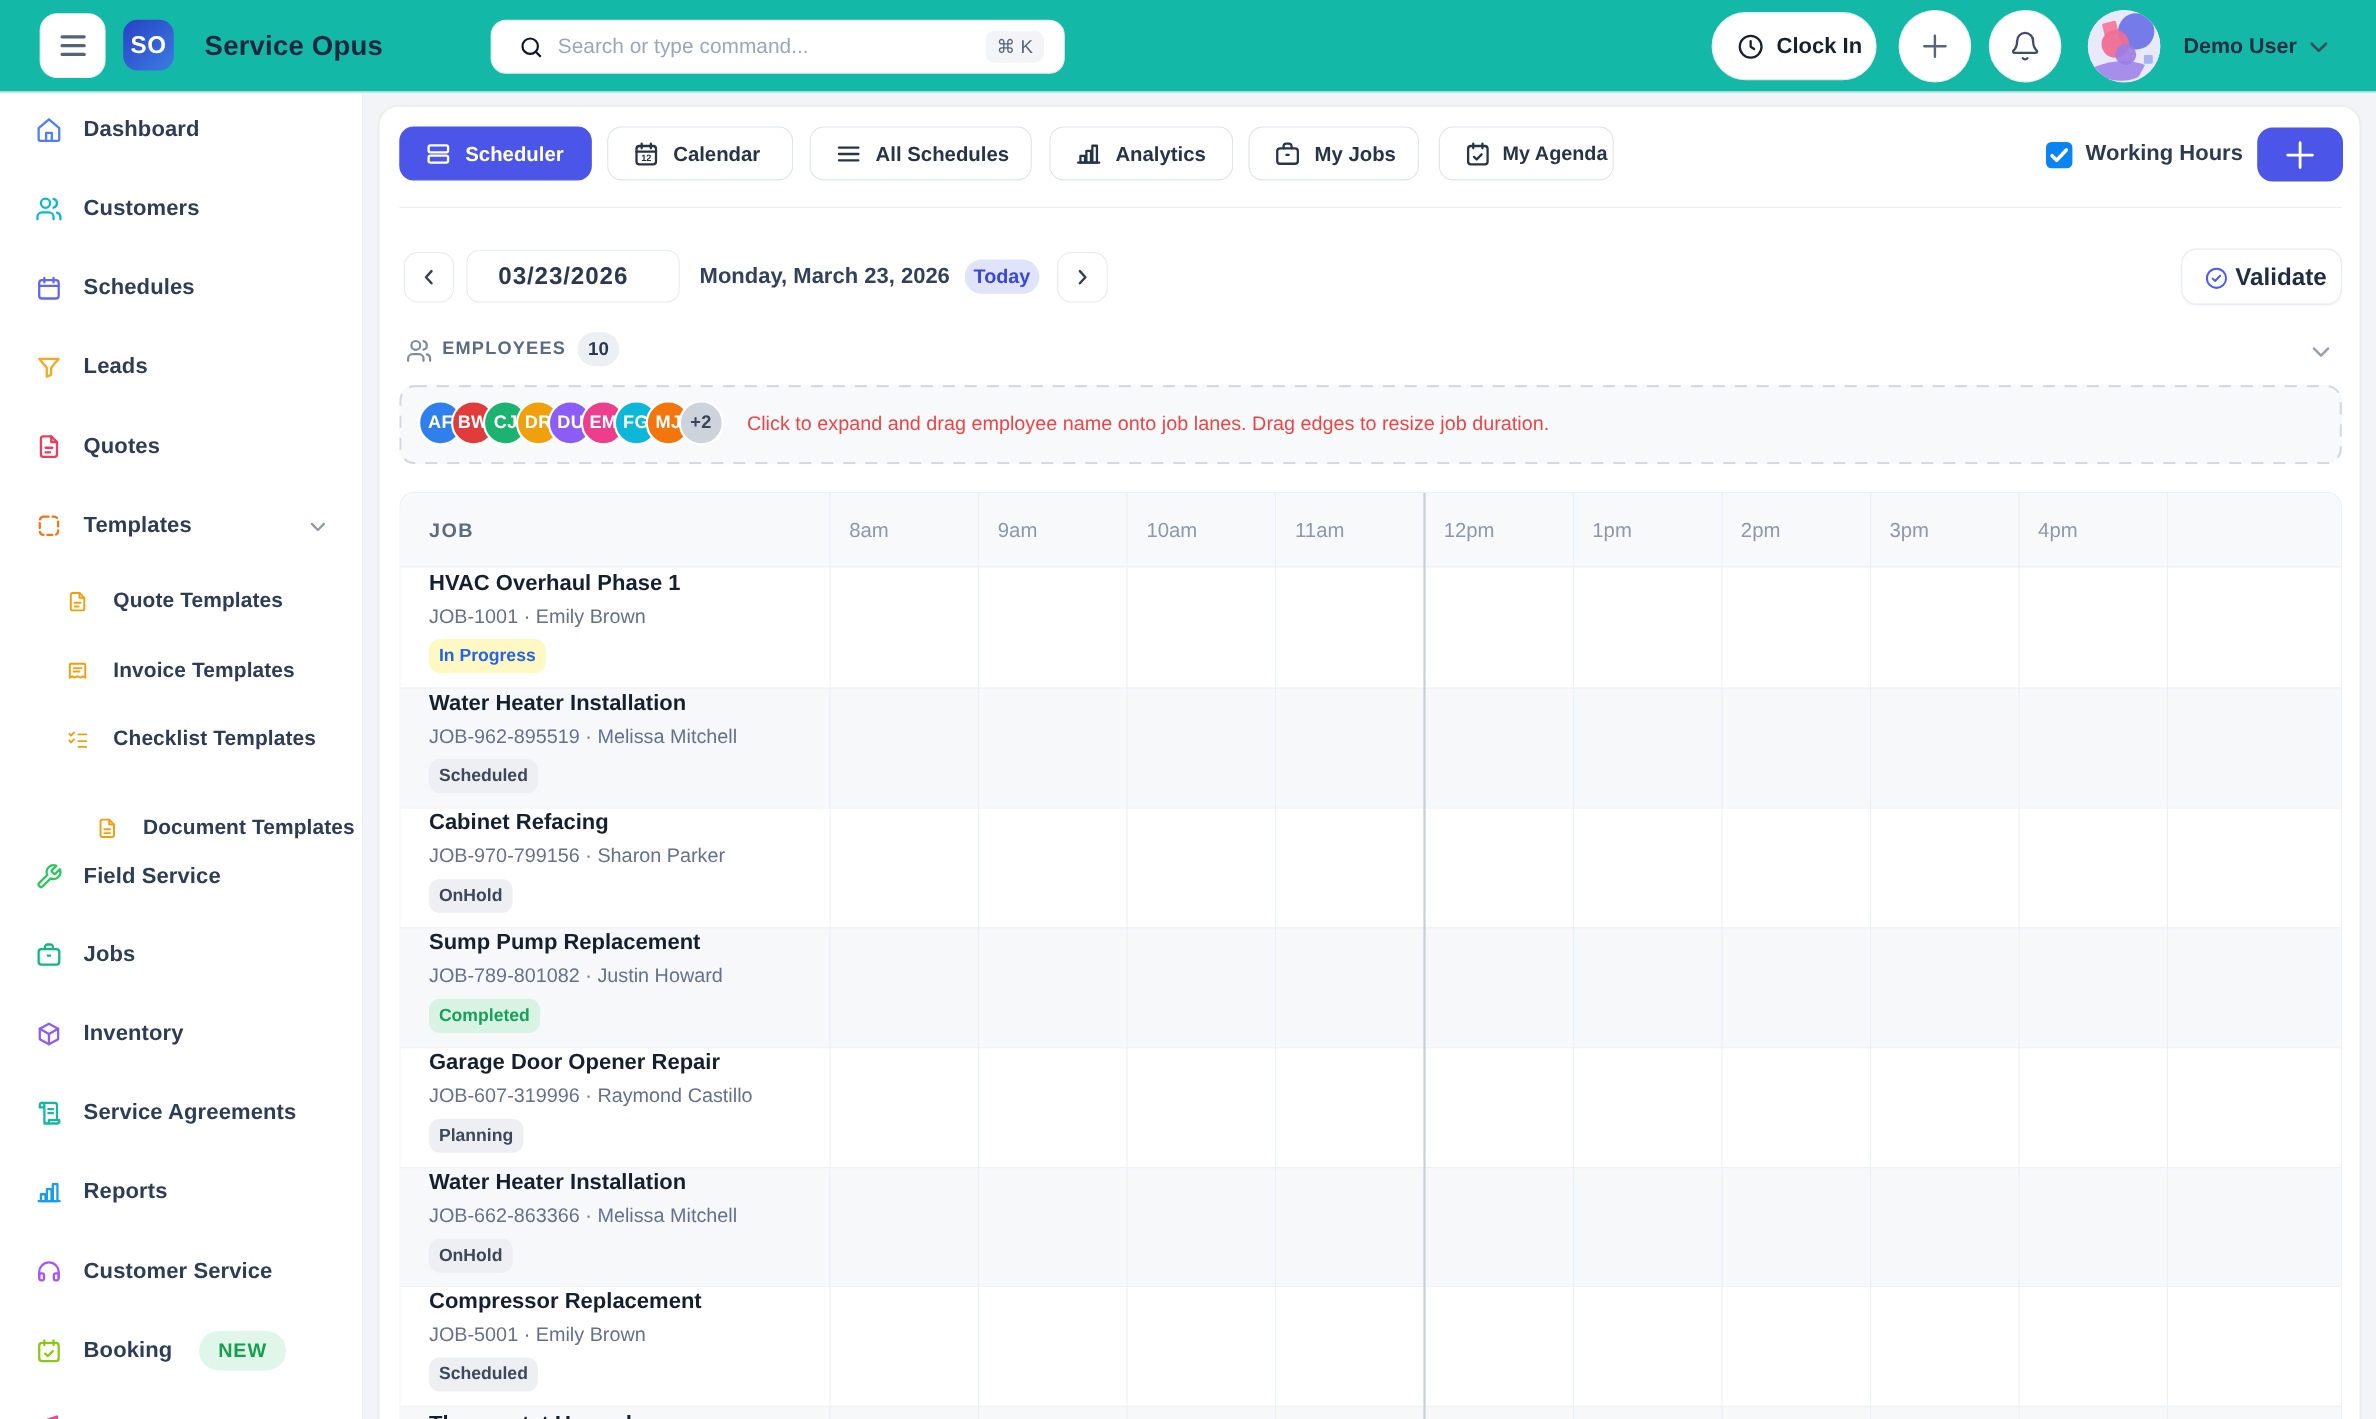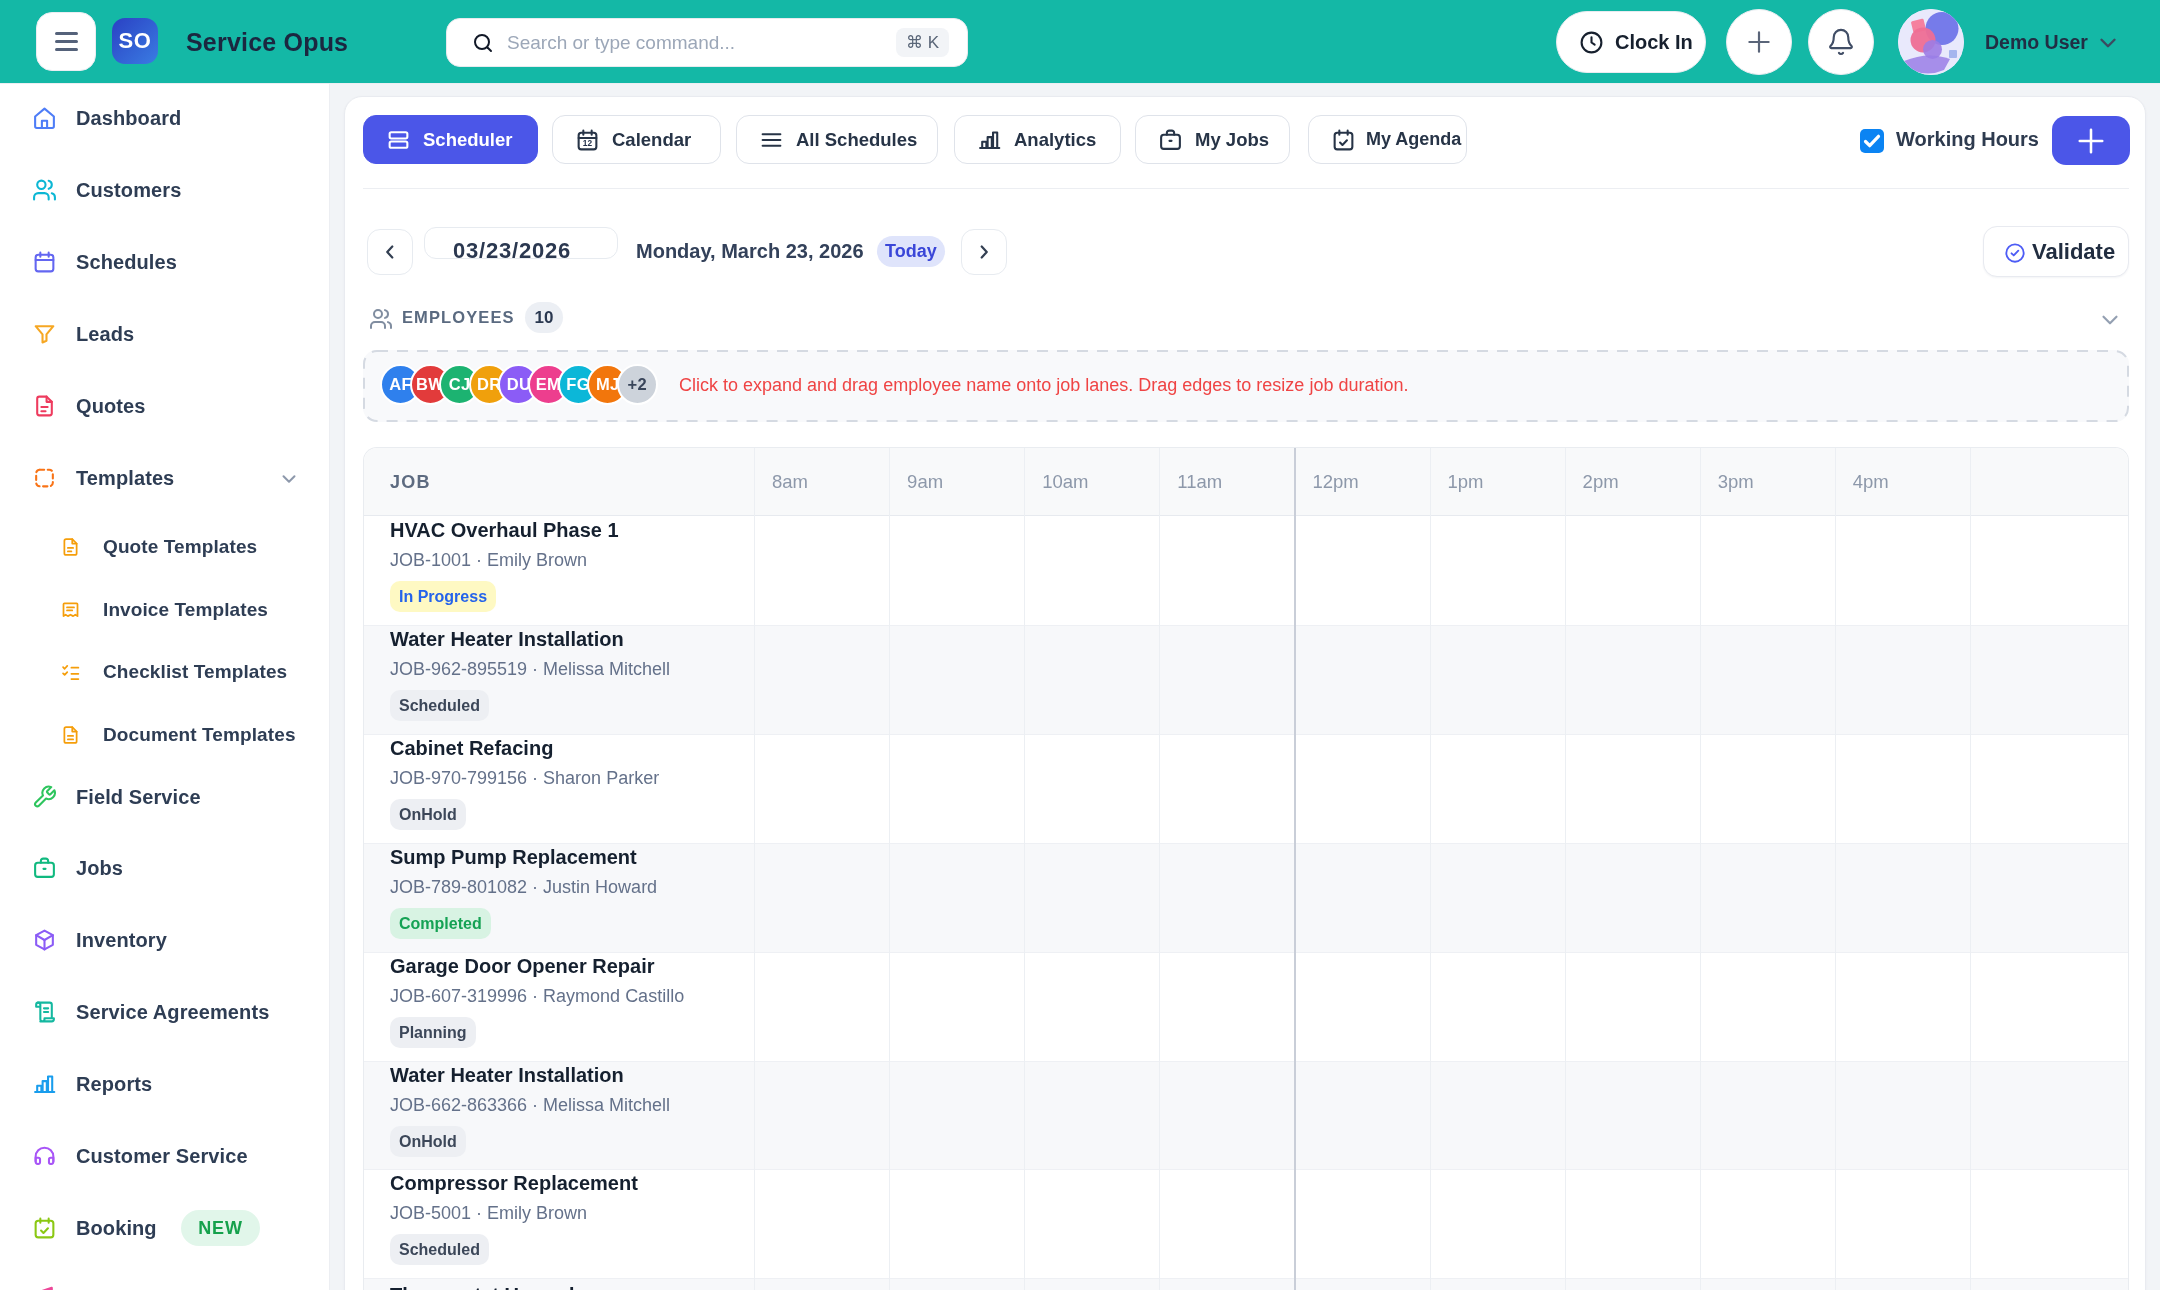--- a/index.html
+++ b/index.html
@@ -46,21 +46,21 @@
 .tab.active { background:#4b56e8; border-color:#4b56e8; }
 .tab.active .tl { color:#fff; }
 .wh-check { position:absolute; left:1515px; top:32px; width:24px; height:24px; background:#0b84f3; border-radius:5px; }
 .wh-label { position:absolute; left:1551px; top:18px; height:49px; line-height:49px; font-size:20px; font-weight:bold; color:#2e3b4f; }
 .addbtn { position:absolute; left:1707px; top:19px; width:78px; height:49px; background:#4b56e8; border-radius:14px; }
 .divider { position:absolute; left:18px; top:91px; width:1766px; height:1px; background:#eceef2; }
 
 
 .navbtn { position:absolute; top:132px; width:46px; height:46px; border:1px solid #e7ebf0; border-radius:13px; background:#fff; }
 .navbtn svg { position:absolute; left:50%; top:50%; transform:translate(-50%,-50%); }
-.dateinput { position:absolute; left:79px; top:130px; width:194px; height:32px; border:1px solid #e7ebf0; border-radius:12px; background:#fff; font-size:22px; font-weight:bold; color:#2b3850; line-height:46px; padding-left:28px; letter-spacing:0.8px; }
+.dateinput { position:absolute; left:79px; top:130px; width:194px; height:48px; border:1px solid #e7ebf0; border-radius:12px; background:#fff; font-size:22px; font-weight:bold; color:#2b3850; line-height:46px; padding-left:28px; letter-spacing:0.8px; }
 .datetext { position:absolute; left:291px; top:130px; height:48px; line-height:48px; font-size:20px; font-weight:bold; color:#33415a; }
 .todaypill { position:absolute; left:532px; top:139px; height:31px; padding:0 8px; background:#dfe4fb; border-radius:16px; color:#3a46d8; font-size:18px; font-weight:bold; line-height:31px; }
 .validate { position:absolute; left:1638px; top:129px; width:146px; height:51px; border:1px solid #e8eaf0; border-radius:14px; background:#fff; box-shadow:0 1px 2px rgba(25,40,70,0.05); }
 .validate svg { position:absolute; left:20px; top:15px; }
 .validate span { position:absolute; left:48px; top:0; line-height:49px; font-size:22px; font-weight:bold; color:#212d40; }
 
 
 .emph { position:absolute; left:24px; top:204px; height:34px; }
 .emph svg { position:absolute; left:0; top:6px; }
 .emph .t { position:absolute; left:33px; top:0; line-height:32px; font-size:16.5px; font-weight:bold; color:#5a6a80; letter-spacing:1.1px; }
@@ -209,21 +209,21 @@
       <div class="lbl">Invoice Templates</div>
     </div>
   <div class="sitem subitem" style="top:564px;">
       <svg width="21" height="21" viewBox="0 0 24 24" fill="none" stroke="#f59e0b" stroke-width="2" stroke-linecap="round" stroke-linejoin="round">
         <path d="m3.5 6.5 1.8 1.8 3-3.2"></path>
         <path d="m3.5 13.5 1.8 1.8 3-3.2"></path>
         <path d="M13 7h8M13 14h8M13 20h8" stroke-dasharray="0"></path>
       </svg>
       <div class="lbl">Checklist Templates</div>
     </div>
-  <div class="sitem subitem" style="top:627px;">
+  <div class="sitem subitem" style="top:645px;margin-left:27px;">
       <svg width="21" height="21" viewBox="0 0 24 24" fill="none" stroke="#f59e0b" stroke-width="2" stroke-linecap="round" stroke-linejoin="round">
         <path d="M14 3H7a2 2 0 0 0-2 2v14a2 2 0 0 0 2 2h10a2 2 0 0 0 2-2V8Z"></path>
         <path d="M14 3v5h5"></path>
         <path d="M9 13h6M9 17h6"></path>
       </svg>
       <div class="lbl">Document Templates</div>
     </div>
   <div class="sitem" style="top:689px;">
       <svg width="25" height="25" viewBox="0 0 24 24" fill="none" stroke="#2ec55e" stroke-width="2" stroke-linecap="round" stroke-linejoin="round">
         <path d="M14.7 6.3a1 1 0 0 0 0 1.4l1.6 1.6a1 1 0 0 0 1.4 0l3.77-3.77a6 6 0 0 1-7.94 7.94l-6.91 6.91a2.12 2.12 0 0 1-3-3l6.91-6.91a6 6 0 0 1 7.94-7.94l-3.76 3.76z"></path>

